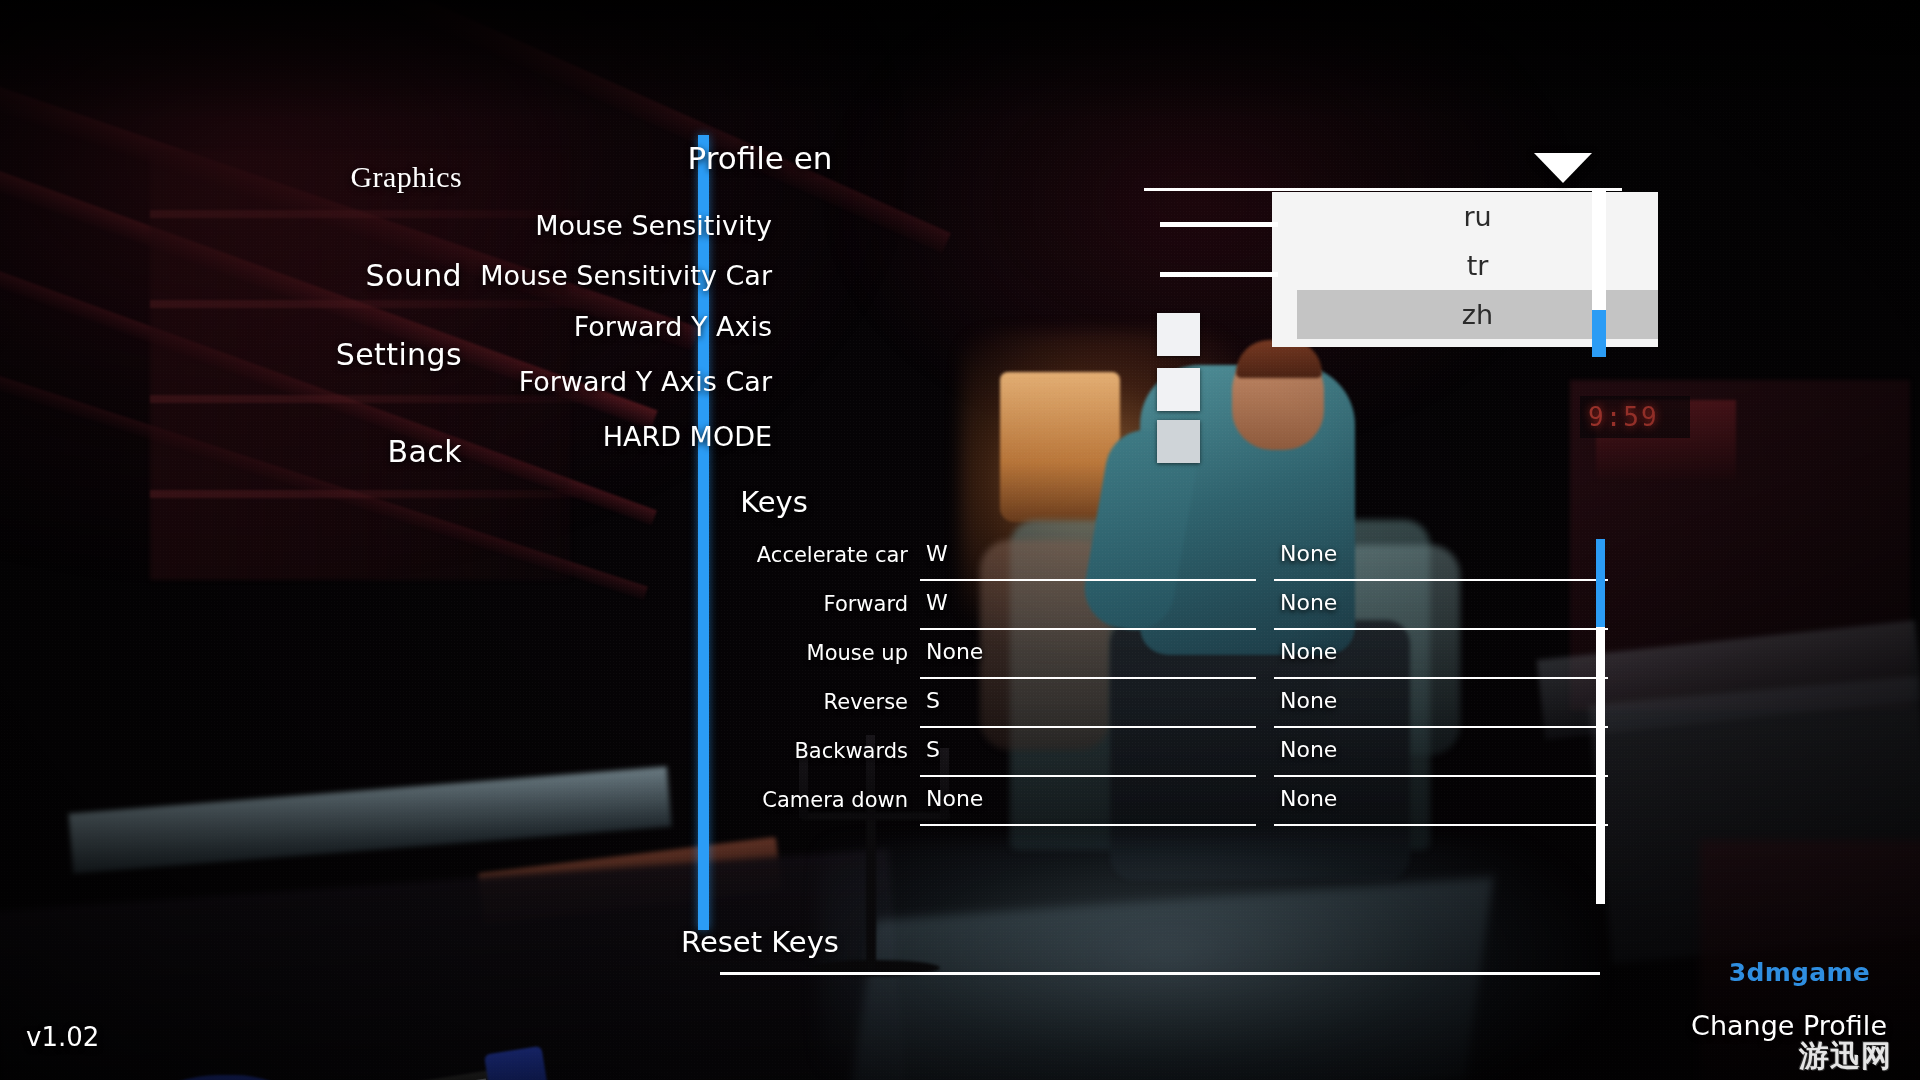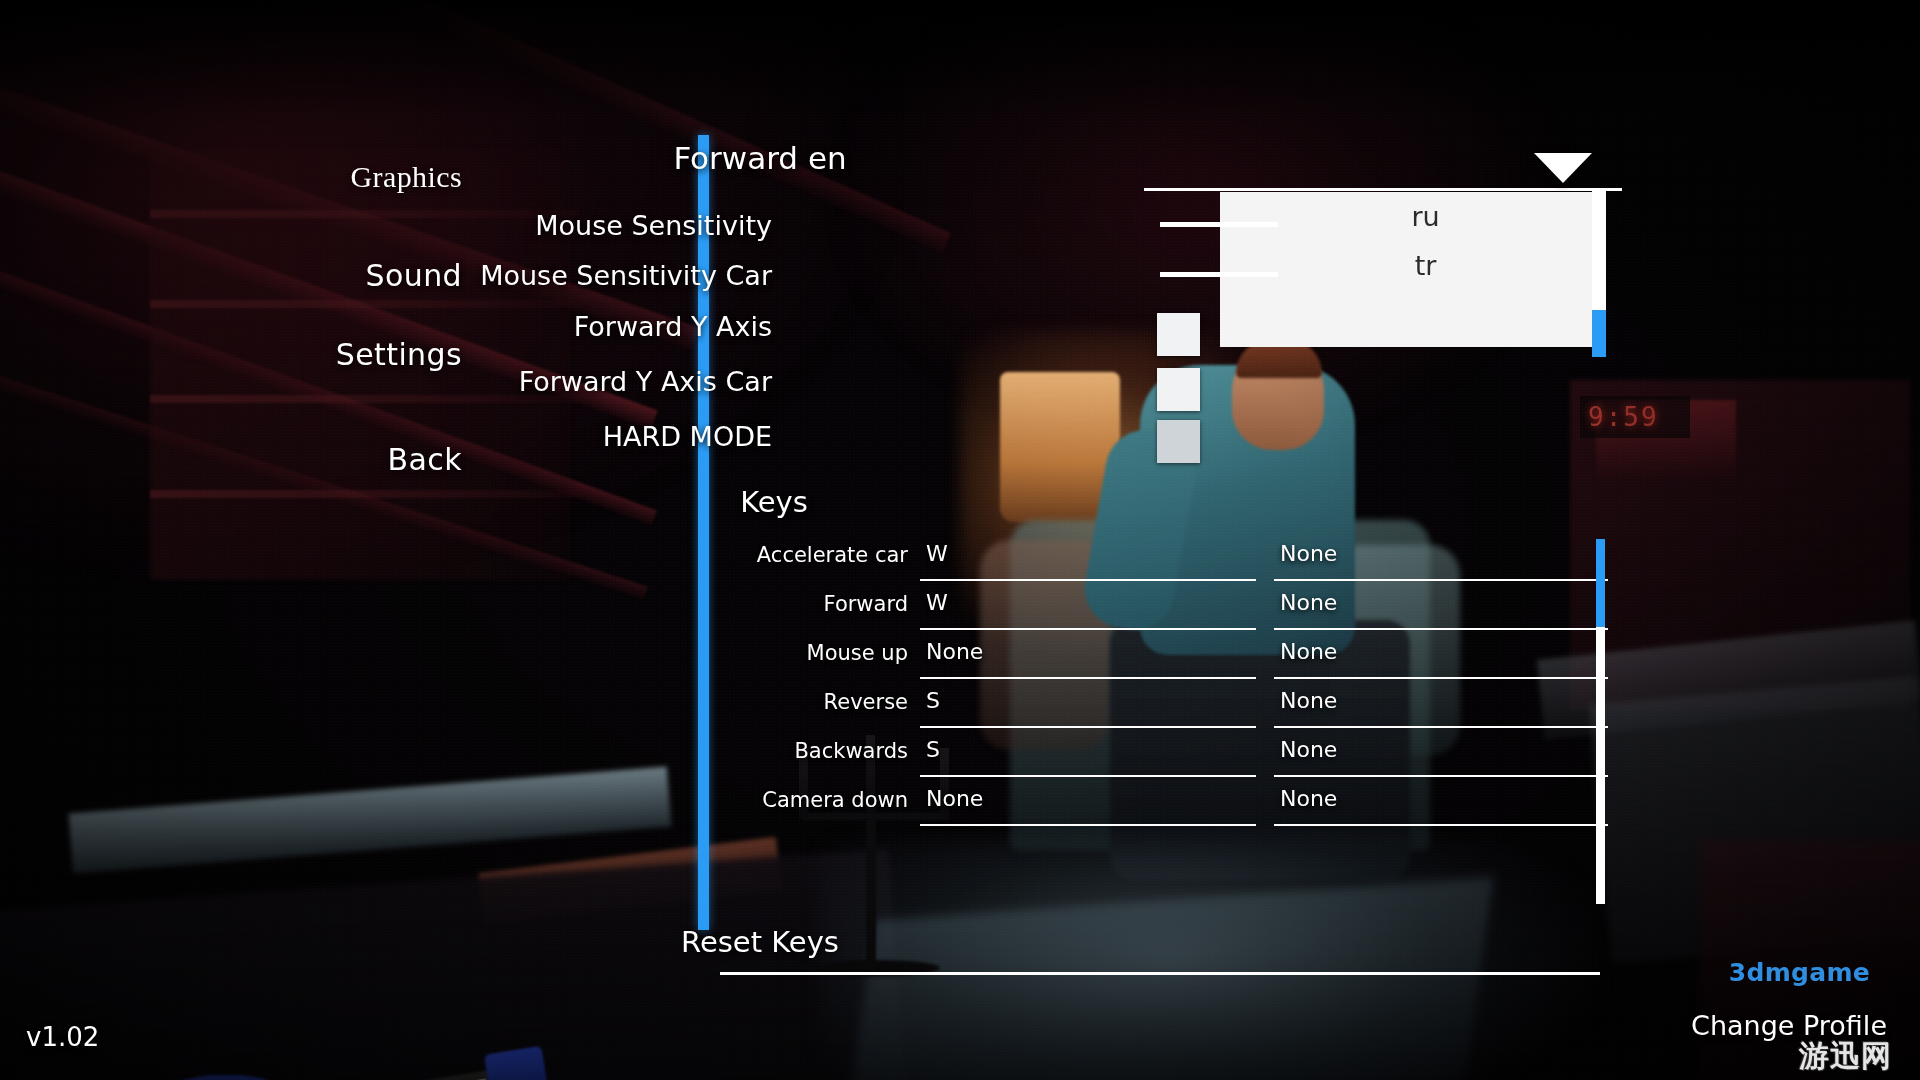--- a/index.html
+++ b/index.html
@@ -192,21 +192,21 @@
 
   
   #ui { position:absolute; inset:0; }
 
   .navLabel {
     position:absolute; right:1458px; text-align:right;
     font-size:30px; color:#ffffff; letter-spacing:.4px;
     text-shadow:0 2px 6px rgba(0,0,0,.9);
     white-space:nowrap; cursor:pointer;
   }
-  .nav0 { top:160px;font-family:Liberation Serif, serif; } .nav1 { top:258px; } .nav2 { top:337px; } .nav3 { top:434px;margin-top:8px; }
+  .nav0 { top:160px;font-family:Liberation Serif, serif; } .nav1 { top:258px; } .nav2 { top:337px; } .nav3 { top:434px; }
 
   .accentBar {
     position:absolute; left:698px; top:135px; width:11px; height:795px;
     background:#2b9cf5; box-shadow:0 0 10px rgba(43,156,245,.55);
   }
 
   .rowLabel {
     position:absolute; text-align:right; right:1148px;
     font-size:27px; color:#fff; white-space:nowrap;
     text-shadow:0 2px 6px rgba(0,0,0,.95);
@@ -222,21 +222,21 @@
   }
   .langArrow {
     position:absolute; left:1534px; top:153px; width:0; height:0;
     border-left:29px solid transparent; border-right:29px solid transparent;
     border-top:30px solid #ffffff; cursor:pointer;
     filter:drop-shadow(0 2px 4px rgba(0,0,0,.8));
   }
 
   
   .ddPanel {
-    position:absolute; left:1220px; top:192px; width:386px; height:155px;
+    position:absolute; left:1272px; top:192px; width:386px; height:155px;
     background:#f4f4f4; cursor:default;padding-left:25px;
   }
   .ddItem {
     height:49px; line-height:49px; text-align:center;
     font-size:27px; color:#2b2b2b; cursor:pointer;
   }
   .ddItem.sel { background:#c4c4c4; }
   .ddScrollTrack {
     position:absolute; left:1592px; top:188px; width:14px; height:168px; background:#ffffff;
   }
@@ -383,27 +383,28 @@
 
 <div id="ui">
 
   <div class="navLabel nav0">Graphics</div>
   <div class="navLabel nav1">Sound</div>
   <div class="navLabel nav2">Settings</div>
   <div class="navLabel nav3">Back</div>
 
   <div class="accentBar"></div>
 
-  <div class="langTitle">Forward en</div>
+  <div class="langTitle">Profile en</div>
   <div class="langUnderline"></div>
   <div class="langArrow"></div>
 
   <div class="ddPanel">
     <div class="ddItem">ru</div>
     <div class="ddItem">tr</div>
+    <div class="ddItem sel">zh</div>
   </div>
   <div class="ddScrollTrack"></div>
   <div class="ddScrollThumb"></div>
 
   <div class="rowLabel" style="top:210px">Mouse Sensitivity</div>
   <div class="sliderTrack sl1"></div>
 
   <div class="rowLabel" style="top:260px">Mouse Sensitivity Car</div>
   <div class="sliderTrack sl2"></div>
 

